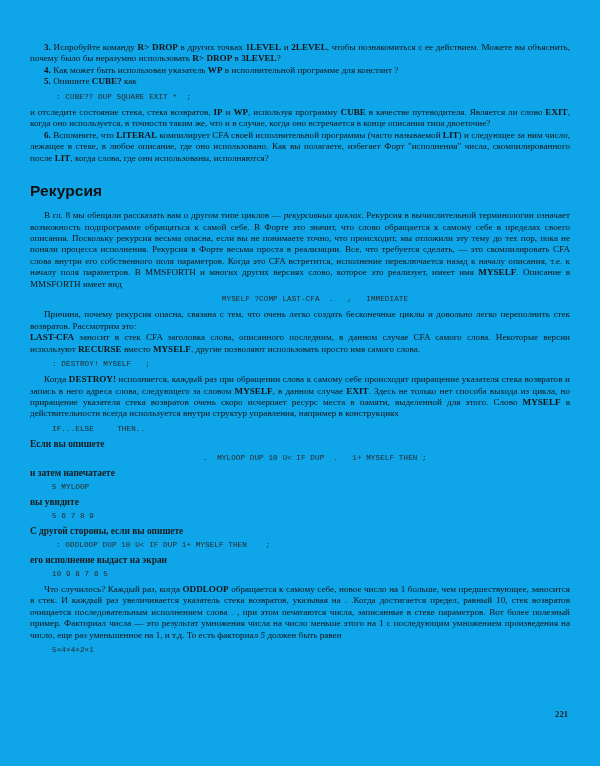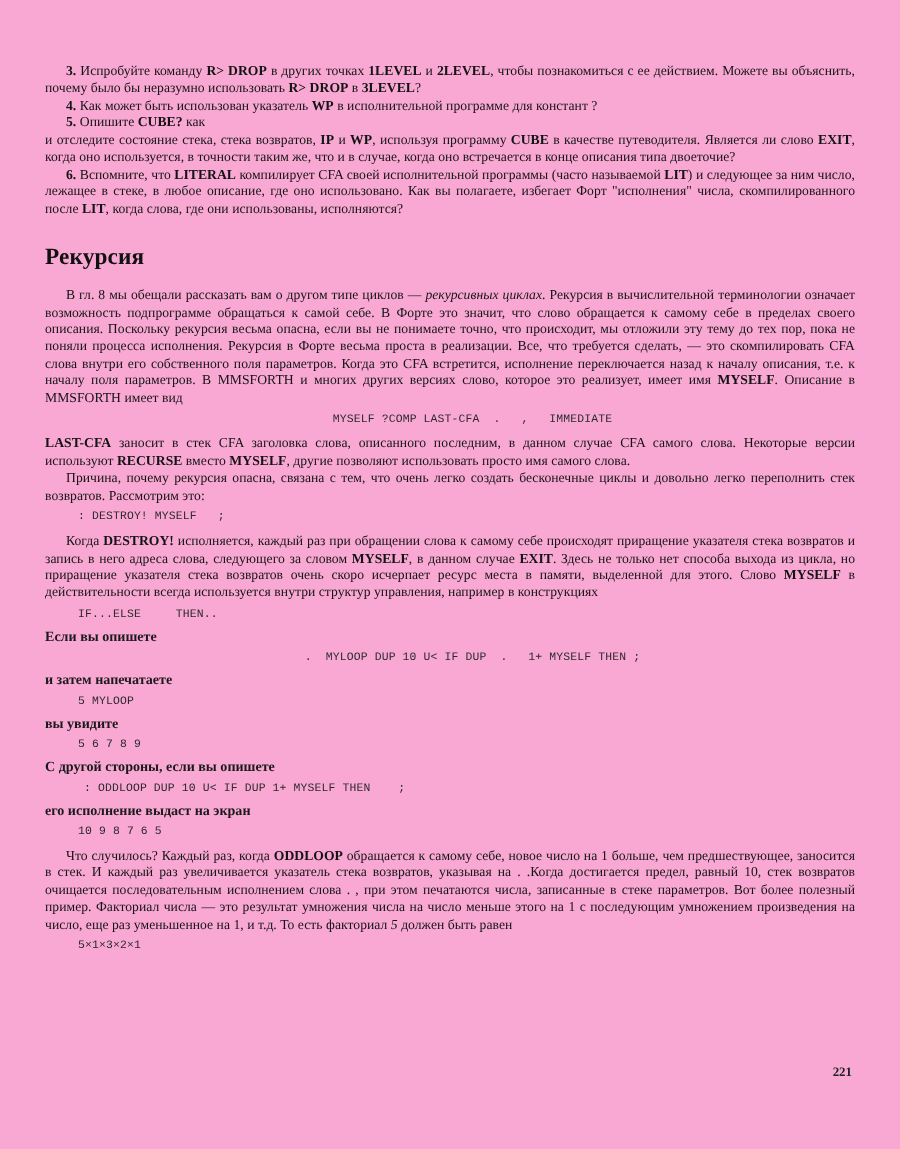--- a/index.html
+++ b/index.html
@@ -13,21 +13,21 @@
     font-family: "Liberation Serif", serif;
     color: #1a1a1a;
     overflow: hidden;
   }
   .page {
     position: relative;
     width: 600px;
     height: 766px;
     box-sizing: border-box;
     padding: 42px 30px 24px 30px;
-    background: #f9a8d4;
+    background: #0ea5e9;
   }
   .body-text {
     font-family: "Liberation Serif", serif;
     font-size: 9.1px;
     line-height: 11.45px;
     text-align: justify;
     color: #141414;
     margin: 0;
     letter-spacing: 0.02px;
   }
@@ -48,21 +48,21 @@
     line-height: 11px;
     color: #2a2a2a;
     white-space: pre;
     margin: 4px 0 4px 0;
     letter-spacing: 0.1px;
   }
   .code.i1 { padding-left: 26px; }
   .code.i2 { padding-left: 30px; text-align: center; }
   .code.i3 { padding-left: 22px; }
   .heading {
-    font-family: Liberation Serif, serif;
+    font-family: Liberation Sans, sans-serif;
     font-weight: bold;
     font-size: 15.5px;
     margin: 18px 0 10px 0;
     letter-spacing: 0.1px;
     color: #111;
   }
   .runhead {
     font-family: "Liberation Serif", serif;
     font-weight: bold;
     font-size: 9.4px;
@@ -81,34 +81,35 @@
 </style>
 </head>
 <body>
 
 <div class="page">
 
   <p class="body-text num-item"><b>3.</b> Испробуйте команду <b>R&gt; DROP</b> в других точках <b>1LEVEL</b> и <b>2LEVEL</b>, чтобы познакомиться с ее действием. Можете вы объяснить, почему было бы неразумно использовать <b>R&gt; DROP</b> в <b>3LEVEL</b>?</p>
   <p class="body-text num-item"><b>4.</b> Как может быть использован указатель <b>WP</b> в исполнительной программе для констант ?</p>
   <p class="body-text num-item"><b>5.</b> Опишите <b>CUBE?</b> как</p>
 
+  <div class="code i1">: CUBE?? DUP SQUARE EXIT *  ;</div>
 
   <p class="body-text">и отследите состояние стека, стека возвратов, <b>IP</b> и <b>WP</b>, используя программу <b>CUBE</b> в качестве путеводителя. Является ли слово <b>EXIT</b>, когда оно используется, в точности таким же, что и в случае, когда оно встречается в конце описания типа двоеточие?</p>
 
   <p class="body-text num-item"><b>6.</b> Вспомните, что <b>LITERAL</b> компилирует CFA своей исполнительной программы (часто называемой <b>LIT</b>) и следующее за ним число, лежащее в стеке, в любое описание, где оно использовано. Как вы полагаете, избегает Форт "исполнения" числа, скомпилированного после <b>LIT</b>, когда слова, где они использованы, исполняются?</p>
 
   <h2 class="heading">Рекурсия</h2>
 
   <p class="body-text indent">В гл. 8 мы обещали рассказать вам о другом типе циклов — <i>рекурсивных циклах</i>. Рекурсия в вычислительной терминологии означает возможность подпрограмме обращаться к самой себе. В Форте это значит, что слово обращается к самому себе в пределах своего описания. Поскольку рекурсия весьма опасна, если вы не понимаете точно, что происходит, мы отложили эту тему до тех пор, пока не поняли процесса исполнения. Рекурсия в Форте весьма проста в реализации. Все, что требуется сделать, — это скомпилировать CFA слова внутри его собственного поля параметров. Когда это CFA встретится, исполнение переключается назад к началу описания, т.е. к началу поля параметров. В MMSFORTH и многих других версиях слово, которое это реализует, имеет имя <b>MYSELF</b>. Описание в MMSFORTH имеет вид</p>
 
   <div class="code i2">MYSELF ?COMP LAST-CFA  .   ,   IMMEDIATE</div>
 
+  <p class="body-text indent">Причина, почему рекурсия опасна, связана с тем, что очень легко создать бесконечные циклы и довольно легко переполнить стек возвратов. Рассмотрим это:</p>
+
   <p class="body-text"><b>LAST-CFA</b> заносит в стек CFA заголовка слова, описанного последним, в данном случае CFA самого слова. Некоторые версии используют <b>RECURSE</b> вместо <b>MYSELF</b>, другие позволяют использовать просто имя самого слова.</p>
-
-  <p class="body-text indent">Причина, почему рекурсия опасна, связана с тем, что очень легко создать бесконечные циклы и довольно легко переполнить стек возвратов. Рассмотрим это:</p>
 
   <div class="code i3">: DESTROY! MYSELF   ;</div>
 
   <p class="body-text indent">Когда <b>DESTROY!</b> исполняется, каждый раз при обращении слова к самому себе происходят приращение указателя стека возвратов и запись в него адреса слова, следующего за словом <b>MYSELF</b>, в данном случае <b>EXIT</b>. Здесь не только нет способа выхода из цикла, но приращение указателя стека возвратов очень скоро исчерпает ресурс места в памяти, выделенной для этого. Слово <b>MYSELF</b> в действительности всегда используется внутри структур управления, например в конструкциях</p>
 
   <div class="code" style="padding-left:22px;">IF...ELSE     THEN..</div>
 
   <div class="runhead">Если вы опишете</div>
 
   <div class="code i2">.  MYLOOP DUP 10 U&lt; IF DUP  .   1+ MYSELF THEN ;</div>
@@ -124,17 +125,17 @@
   <div class="runhead">С другой стороны, если вы опишете</div>
 
   <div class="code i1">: ODDLOOP DUP 10 U&lt; IF DUP 1+ MYSELF THEN    ;</div>
 
   <div class="runhead">его исполнение выдаст на экран</div>
 
   <div class="code i3">10 9 8 7 6 5</div>
 
   <p class="body-text indent">Что случилось? Каждый раз, когда <b>ODDLOOP</b> обращается к самому себе, новое число на 1 больше, чем предшествующее, заносится в стек. И каждый раз увеличивается указатель стека возвратов, указывая на . .Когда достигается предел, равный 10, стек возвратов очищается последовательным исполнением слова . , при этом печатаются числа, записанные в стеке параметров. Вот более полезный пример. Факториал числа — это результат умножения числа на число меньше этого на 1 с последующим умножением произведения на число, еще раз уменьшенное на 1, и т.д. То есть факториал <i>5</i> должен быть равен</p>
 
-  <div class="code i3">5×1×3×2×1</div>
+  <div class="code i3">5×4×4×2×1</div>
 
   <div class="page-num">221</div>
 
 </div>
 
 </body></html>

